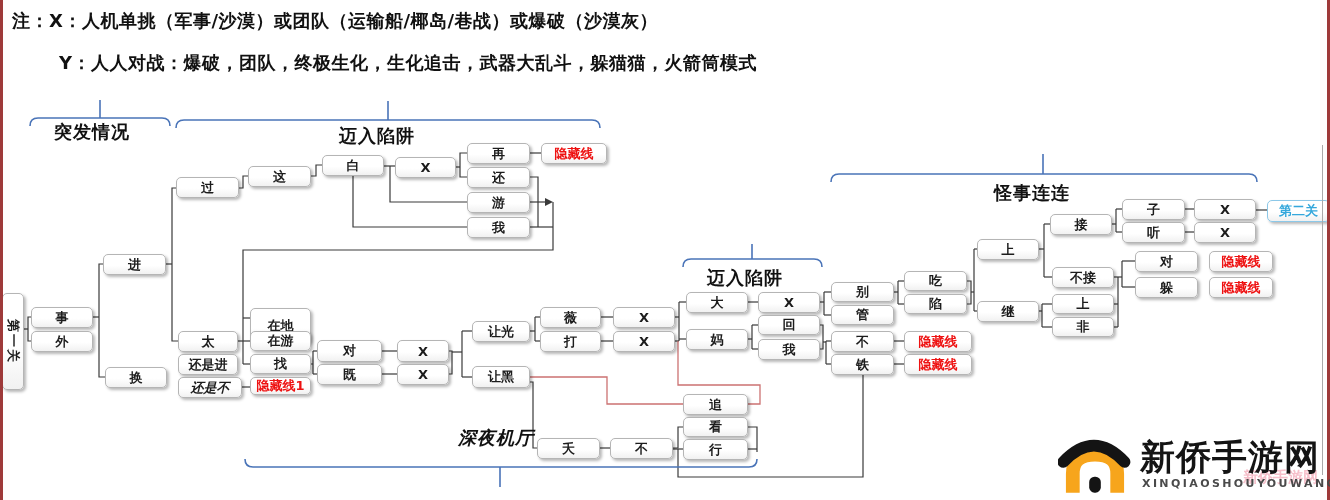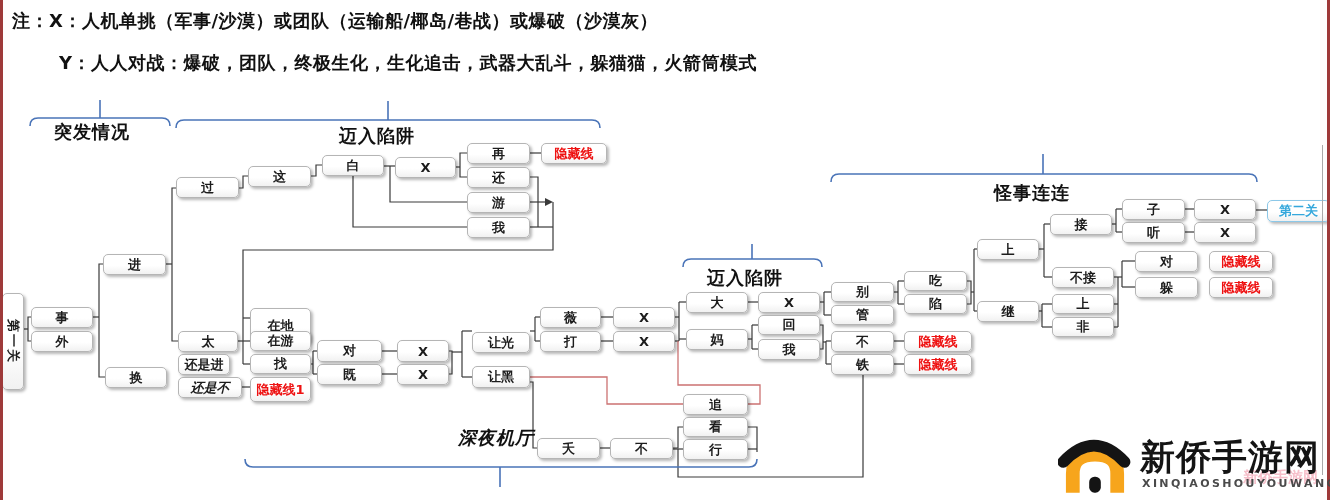--- a/index.html
+++ b/index.html
@@ -155,31 +155,31 @@
       <div class="node" style="left: 176px; top: 177px; width: 63px; height: 21px;">过</div>
       <div class="node" style="left: 248px; top: 166px; width: 63px; height: 21px;">这</div>
       <div class="node" style="left: 322px; top: 155px; width: 62px; height: 21px;">白</div>
       <div class="node" style="left: 395px; top: 157px; width: 61px; height: 21px;">X</div>
       <div class="node" style="left: 467px; top: 143px; width: 63px; height: 21px;">再</div>
       <div class="node hidden-line" style="left: 541px; top: 143px; width: 66px; height: 21px;">隐藏线</div>
       <div class="node" style="left: 467px; top: 167px; width: 63px; height: 21px;">还</div>
       <div class="node" style="left: 467px; top: 192px; width: 63px; height: 21px;">游</div>
       <div class="node" style="left: 467px; top: 217px; width: 63px; height: 21px;">我</div>
       <div class="node" style="left: 178px; top: 331px; width: 60px; height: 21px;">太</div>
-      <div class="node" style="left: 178px; top: 354px; width: 52px; height: 21px;">还是进</div>
+      <div class="node" style="left: 178px; top: 354px; width: 60px; height: 21px;">还是进</div>
       <div class="node" style="left: 178px; top: 377px; width: 64px; height: 21px; font-style: italic;">还是不</div>
       <div class="node" style="left: 250px; top: 308px; width: 61px; height: 36px;">在地</div>
       <div class="node" style="left: 250px; top: 331px; width: 61px; height: 20px;">在游</div>
       <div class="node" style="left: 250px; top: 354px; width: 61px; height: 20px;">找</div>
-      <div class="node hidden-line" style="left: 250px; top: 377px; width: 61px; height: 25px;">隐藏线1</div>
+      <div class="node hidden-line" style="left: 250px; top: 377px; width: 61px; height: 18px;">隐藏线1</div>
       <div class="node" style="left: 317px; top: 340px; width: 65px; height: 22px;">对</div>
       <div class="node" style="left: 317px; top: 364px; width: 65px; height: 21px;">既</div>
       <div class="node" style="left: 397px; top: 340px; width: 52px; height: 22px;">X</div>
       <div class="node" style="left: 397px; top: 364px; width: 52px; height: 21px;">X</div>
-      <div class="node" style="left: 472px; top: 332px; width: 58px; height: 21px;">让光</div>
+      <div class="node" style="left: 472px; top: 321px; width: 58px; height: 21px;">让光</div>
       <div class="node" style="left: 472px; top: 366px; width: 58px; height: 22px;">让黑</div>
       <div class="node" style="left: 540px; top: 307px; width: 61px; height: 21px;">薇</div>
       <div class="node" style="left: 540px; top: 331px; width: 61px; height: 21px;">打</div>
       <div class="node" style="left: 613px; top: 307px; width: 62px; height: 21px;">X</div>
       <div class="node" style="left: 613px; top: 331px; width: 62px; height: 21px;">X</div>
       <div class="node" style="left: 686px; top: 292px; width: 62px; height: 21px;">大</div>
       <div class="node" style="left: 758px; top: 292px; width: 62px; height: 21px;">X</div>
       <div class="node" style="left: 686px; top: 329px; width: 62px; height: 21px;">妈</div>
       <div class="node" style="left: 758px; top: 315px; width: 62px; height: 20px;">回</div>
       <div class="node" style="left: 758px; top: 339px; width: 62px; height: 21px;">我</div>

